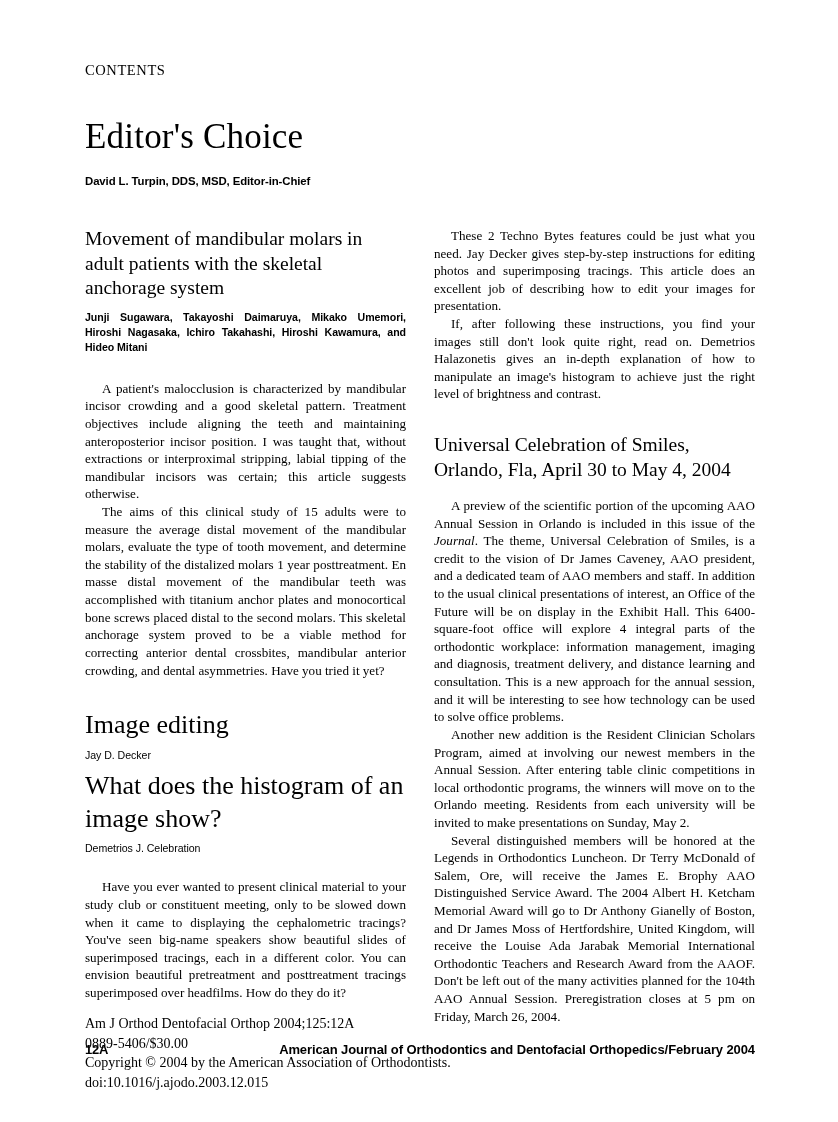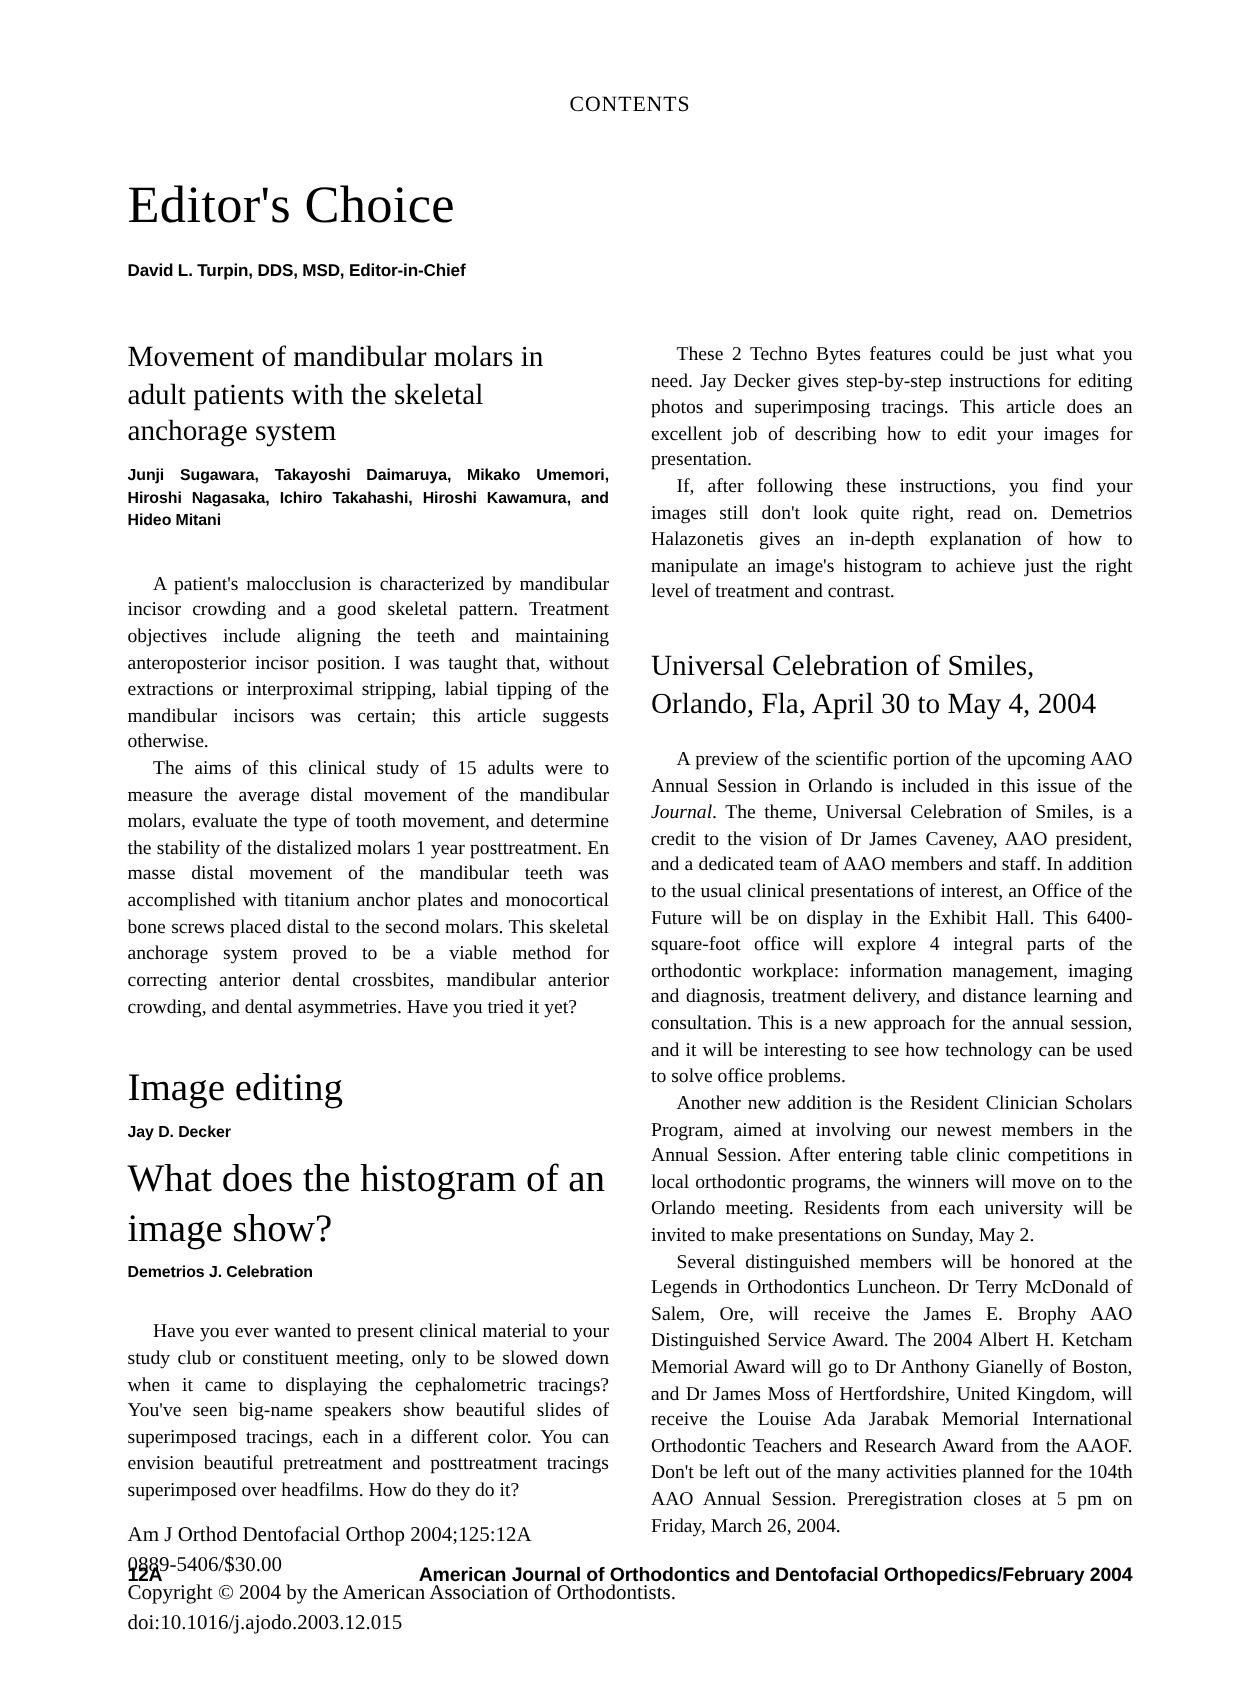--- a/index.html
+++ b/index.html
@@ -25,21 +25,20 @@
     top: 0;
     width: 670px;
   }
 
   
   .contents-label {
     font-family: "Liberation Serif", serif;
     font-size: 14.5px;
     letter-spacing: 0.6px;
     margin-top: 62px;
-    text-align: center;
   }
   .main-title {
     font-family: "Liberation Serif", serif;
     font-size: 35px;
     font-weight: normal;
     margin: 0;
     padding-top: 38px;
     letter-spacing: 0.2px;
   }
   .editor-line {
@@ -72,21 +71,21 @@
     font-size: 10.6px;
     font-weight: bold;
     line-height: 1.45;
     margin-top: 9px;
     text-align: justify;
     letter-spacing: -0.05px;
   }
   .byline {
     font-family: "Liberation Sans", sans-serif;
     font-size: 10.6px;
-    font-weight: bold;
+    font-weight: normal;
     margin-top: 7px;
     letter-spacing: -0.05px;
   }
 
   p.body {
     font-family: "Liberation Serif", serif;
     font-size: 13.1px;
     line-height: 1.345;
     text-align: justify;
     margin: 0;
@@ -190,21 +189,21 @@
           <div>0889-5406/$30.00</div>
           <div>Copyright © 2004 by the American Association of Orthodontists.</div>
           <div>doi:10.1016/j.ajodo.2003.12.015</div>
         </div>
 
       </div>
 
       <div class="col">
 
         <p class="body">These 2 Techno Bytes features could be just what you need. Jay Decker gives step-by-step instructions for editing photos and superimposing tracings. This article does an excellent job of describing how to edit your images for presentation.</p>
-        <p class="body">If, after following these instructions, you find your images still don't look quite right, read on. Demetrios Halazonetis gives an in-depth explanation of how to manipulate an image's histogram to achieve just the right level of treatment and contrast.</p>
+        <p class="body">If, after following these instructions, you find your images still don't look quite right, read on. Demetrios Halazonetis gives an in-depth explanation of how to manipulate an image's histogram to achieve just the right level of brightness and contrast.</p>
 
         <div class="gap-lg"></div>
         <h2 class="right-head">Universal Celebration of Smiles, Orlando, Fla, April 30 to May 4, 2004</h2>
 
         <div class="gap-md"></div>
         <p class="body"><span>A preview of the scientific portion of the upcoming AAO Annual Session in Orlando is included in this issue of the </span><em class="ital">Journal</em><span>. The theme, Universal Celebration of Smiles, is a credit to the vision of Dr James Caveney, AAO president, and a dedicated team of AAO members and staff. In addition to the usual clinical presentations of interest, an Office of the Future will be on display in the Exhibit Hall. This 6400-square-foot office will explore 4 integral parts of the orthodontic workplace: information management, imaging and diagnosis, treatment delivery, and distance learning and consultation. This is a new approach for the annual session, and it will be interesting to see how technology can be used to solve office problems.</span></p>
         <p class="body">Another new addition is the Resident Clinician Scholars Program, aimed at involving our newest members in the Annual Session. After entering table clinic competitions in local orthodontic programs, the winners will move on to the Orlando meeting. Residents from each university will be invited to make presentations on Sunday, May 2.</p>
         <p class="body">Several distinguished members will be honored at the Legends in Orthodontics Luncheon. Dr Terry McDonald of Salem, Ore, will receive the James E. Brophy AAO Distinguished Service Award. The 2004 Albert H. Ketcham Memorial Award will go to Dr Anthony Gianelly of Boston, and Dr James Moss of Hertfordshire, United Kingdom, will receive the Louise Ada Jarabak Memorial International Orthodontic Teachers and Research Award from the AAOF. Don't be left out of the many activities planned for the 104th AAO Annual Session. Preregistration closes at 5 pm on Friday, March 26, 2004.</p>
 
       </div>

